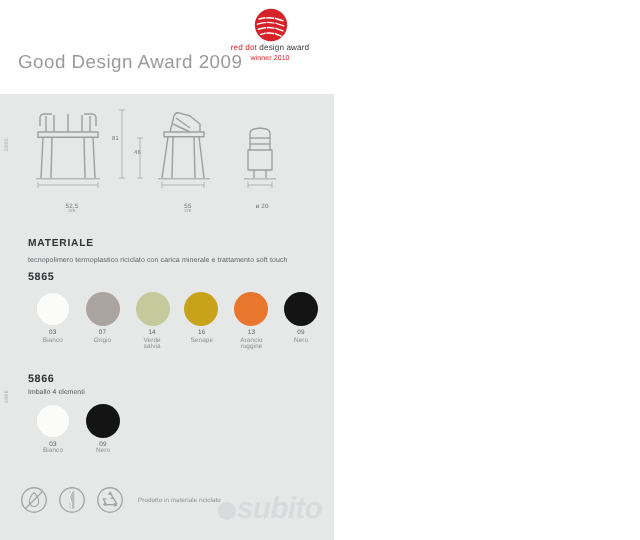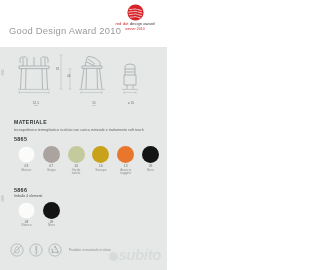--- a/index.html
+++ b/index.html
@@ -240,21 +240,21 @@
     background: #d6d9d9;
     vertical-align: -1px;
     margin-right: 0.5px;
   }
 </style>
 </head>
 <body>
 
 <div class="award-header">
 
-  <div class="award-title">Good Design Award 2010</div>
+  <div class="award-title">Good Design Award 2009</div>
 
   <div class="reddot-block">
     <svg class="reddot-mark" viewBox="0 0 40 40">
       <circle cx="20" cy="20" r="19" fill="#d6232a"></circle>
       <g fill="none" stroke="#ffffff" stroke-width="1.7" stroke-linecap="round">
         <path d="M6 13 Q20 9 34 15"></path>
         <path d="M4 19 Q19 14 35 21"></path>
         <path d="M5 25 Q20 20 34 27"></path>
         <path d="M8 31 Q21 27 32 33"></path>
       </g>

